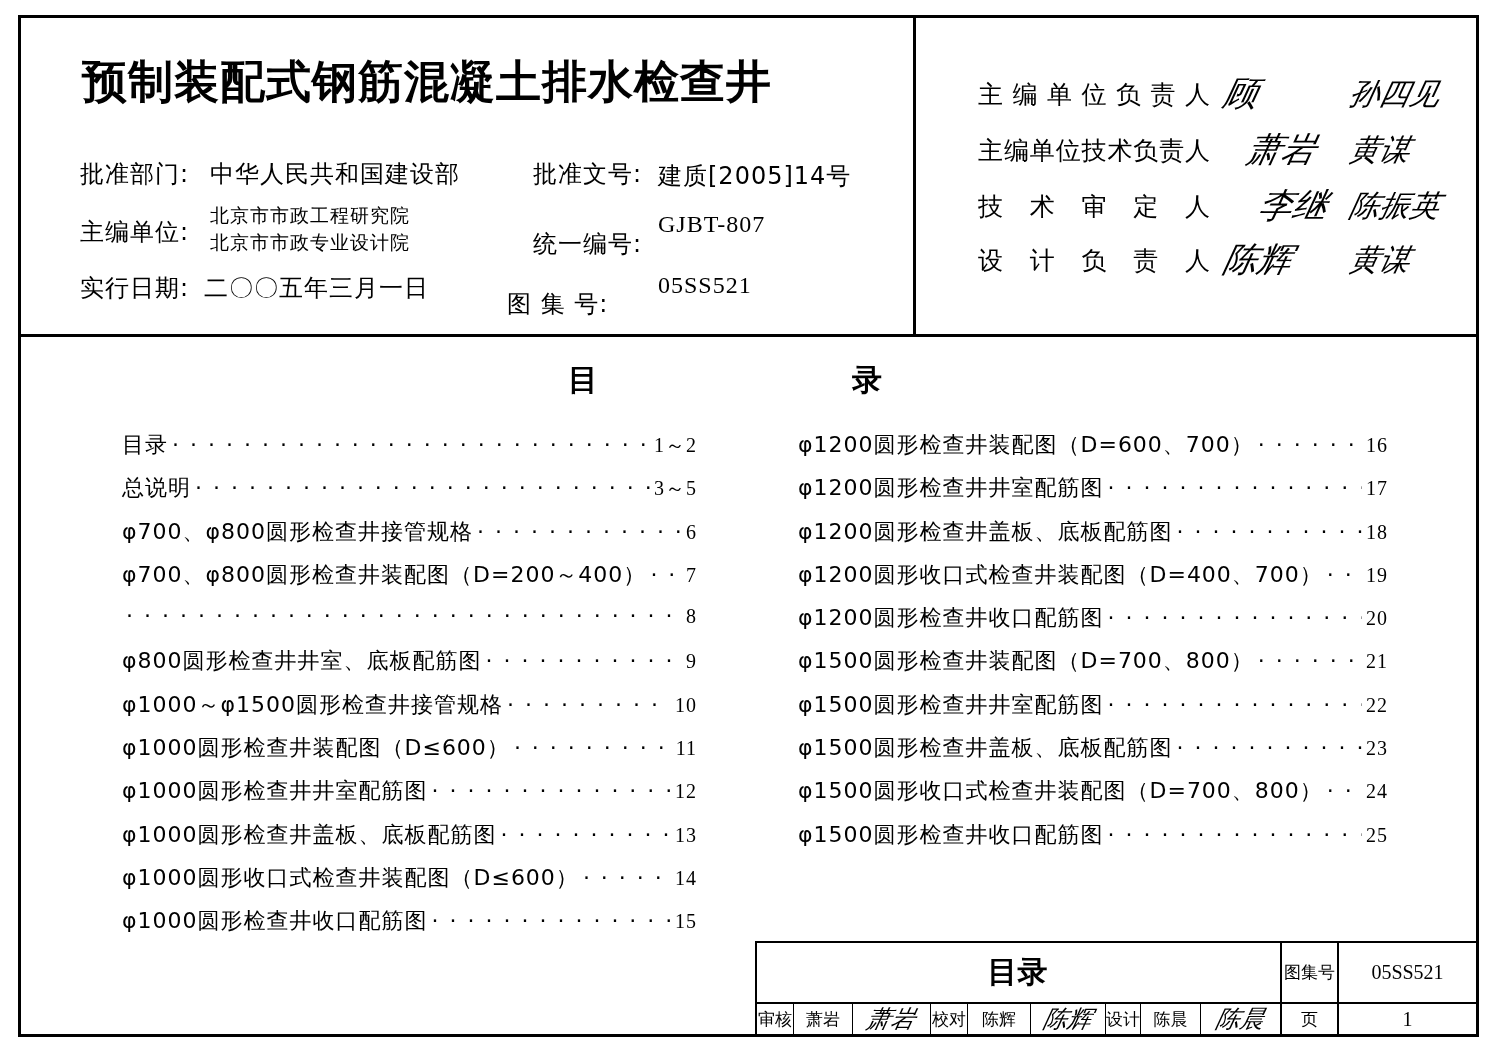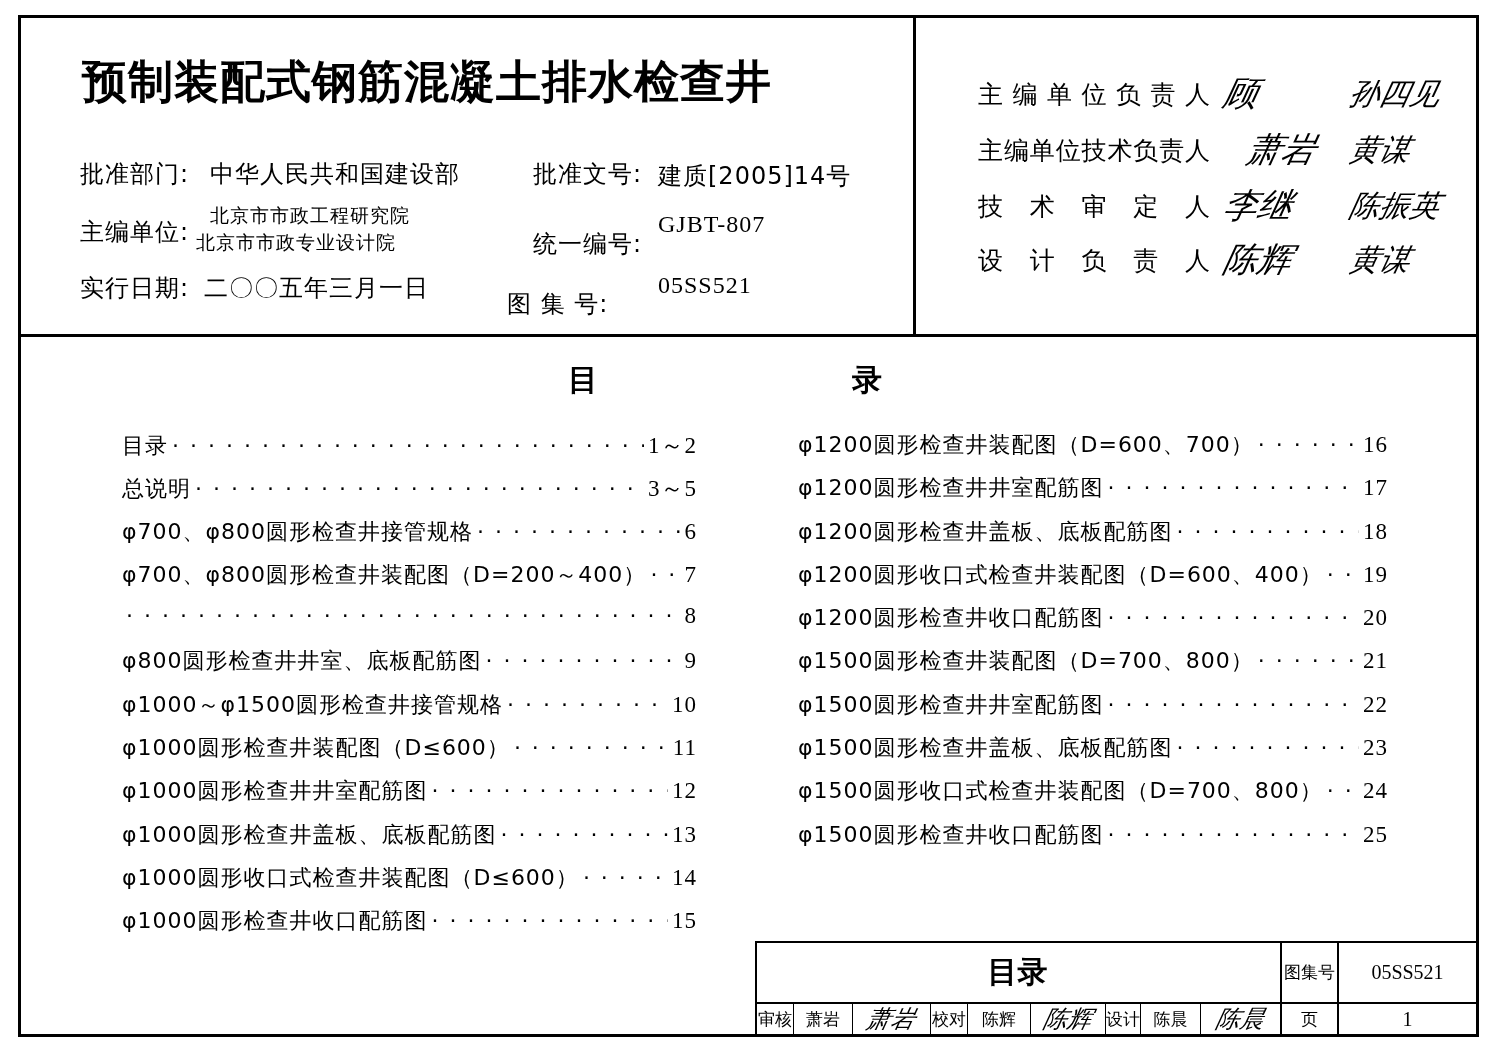--- a/index.html
+++ b/index.html
@@ -18,42 +18,42 @@
   .role-label { display:inline-block; width:232px; text-align-last:justify; text-align:justify; }
   .sig { font-family:"DejaVu Serif",serif; font-style:italic; font-size:34px; transform:skewX(-12deg);
          display:inline-block; margin-left:14px; }
   .sig2 { position:absolute; left:1350px; font-family:"DejaVu Serif",serif; font-style:italic; font-size:30px; transform:skewX(-12deg); }
   .toc-head { font-size:30px; font-weight:bold; }
   .toc-col { position:absolute; top:430px; }
   .toc-item { display:flex; align-items:baseline; height:43.3px; font-size:22px; letter-spacing:1px; }
   .toc-item .t { white-space:nowrap; }
   .toc-item .dots { flex:1; overflow:hidden; white-space:nowrap; color:#000; letter-spacing:6px; margin:0 4px; }
   .toc-item .dots::before { content:"· · · · · · · · · · · · · · · · · · · · · · · · · · · · · · · · · · · · · · · · · · · · · · · · · · · · · · · · · · · · · ·"; letter-spacing:2px; }
-  .toc-item .p { white-space:nowrap; font-family:"Liberation Serif",serif; font-size:23px; }
+  .toc-item .p { white-space:nowrap; font-family:"Liberation Serif",serif; font-size:20px; }
   .tb { position:absolute; left:755px; top:941px; width:721px; height:93px; }
   .tb-cell { position:absolute; display:flex; align-items:center; justify-content:center; box-sizing:border-box; }
   .tb-small { font-size:17px; }
   .tb-sig { font-family:"DejaVu Serif",serif; font-style:italic; font-size:24px; transform:skewX(-12deg); }
 </style>
 </head>
 <body>
 
 <div class="frame"></div>
 
 <div class="hline" style="left:18px; top:334px; width:1458px; height:3px;"></div>
 <div class="vline" style="left:913px; top:15px; width:3px; height:321px;"></div>
 
 <div class="abs main-title">预制装配式钢筋混凝土排水检查井</div>
 
 <div class="abs meta" style="left:80px; top:158px;">批准部门:</div>
 <div class="abs meta" style="left:210px; top:158px;">中华人民共和国建设部</div>
 
 <div class="abs meta" style="left:80px; top:216px;">主编单位:</div>
 <div class="abs meta-small" style="left:210px; top:202px;">北京市市政工程研究院</div>
-<div class="abs meta-small" style="left:196px; top:229px;">北京市市政专业设计院</div>
+<div class="abs meta-small" style="left:210px; top:229px;">北京市市政专业设计院</div>
 
 <div class="abs meta" style="left:80px; top:272px;">实行日期:</div>
 <div class="abs meta" style="left:204px; top:272px;">二〇〇五年三月一日</div>
 
 <div class="abs meta" style="left:533px; top:158px;">批准文号:</div>
 <div class="abs meta" style="left:658px; top:160px;">建质[2005]14号</div>
 
 <div class="abs meta" style="left:533px; top:216px;margin-top:12px;">统一编号:</div>
 <div class="abs meta" style="left:658px; top:211px; font-family:Liberation Serif, serif;">GJBT-807</div>
 
@@ -66,21 +66,21 @@
     <span class="sig">顾</span>
   </div>
   <span class="sig2" style="top:74px;">孙四见</span>
 
   <div class="role-row" style="top:130px;gap:24px;">
     <span class="role-label">主编单位技术负责人</span>
     <span class="sig">萧岩</span>
   </div>
   <span class="sig2" style="top:130px;">黄谋</span>
 
-  <div class="role-row" style="top:186px;">
+  <div class="role-row" style="top:186px;gap:35px;">
     <span class="role-label">技术审定人</span>
     <span class="sig">李继</span>
   </div>
   <span class="sig2" style="top:186px;">陈振英</span>
 
   <div class="role-row" style="top:240px;">
     <span class="role-label">设计负责人</span>
     <span class="sig">陈辉</span>
   </div>
   <span class="sig2" style="top:240px;">黄谋</span>
@@ -161,21 +161,21 @@
       <span class="t">φ1200圆形检查井井室配筋图</span>
       <span class="dots"></span>
       <span class="p">17</span>
     </div>
   <div class="toc-item">
       <span class="t">φ1200圆形检查井盖板、底板配筋图</span>
       <span class="dots"></span>
       <span class="p">18</span>
     </div>
   <div class="toc-item">
-      <span class="t">φ1200圆形收口式检查井装配图（D=600、400）</span>
+      <span class="t">φ1200圆形收口式检查井装配图（D=400、700）</span>
       <span class="dots"></span>
       <span class="p">19</span>
     </div>
   <div class="toc-item">
       <span class="t">φ1200圆形检查井收口配筋图</span>
       <span class="dots"></span>
       <span class="p">20</span>
     </div>
   <div class="toc-item">
       <span class="t">φ1500圆形检查井装配图（D=700、800）</span>

